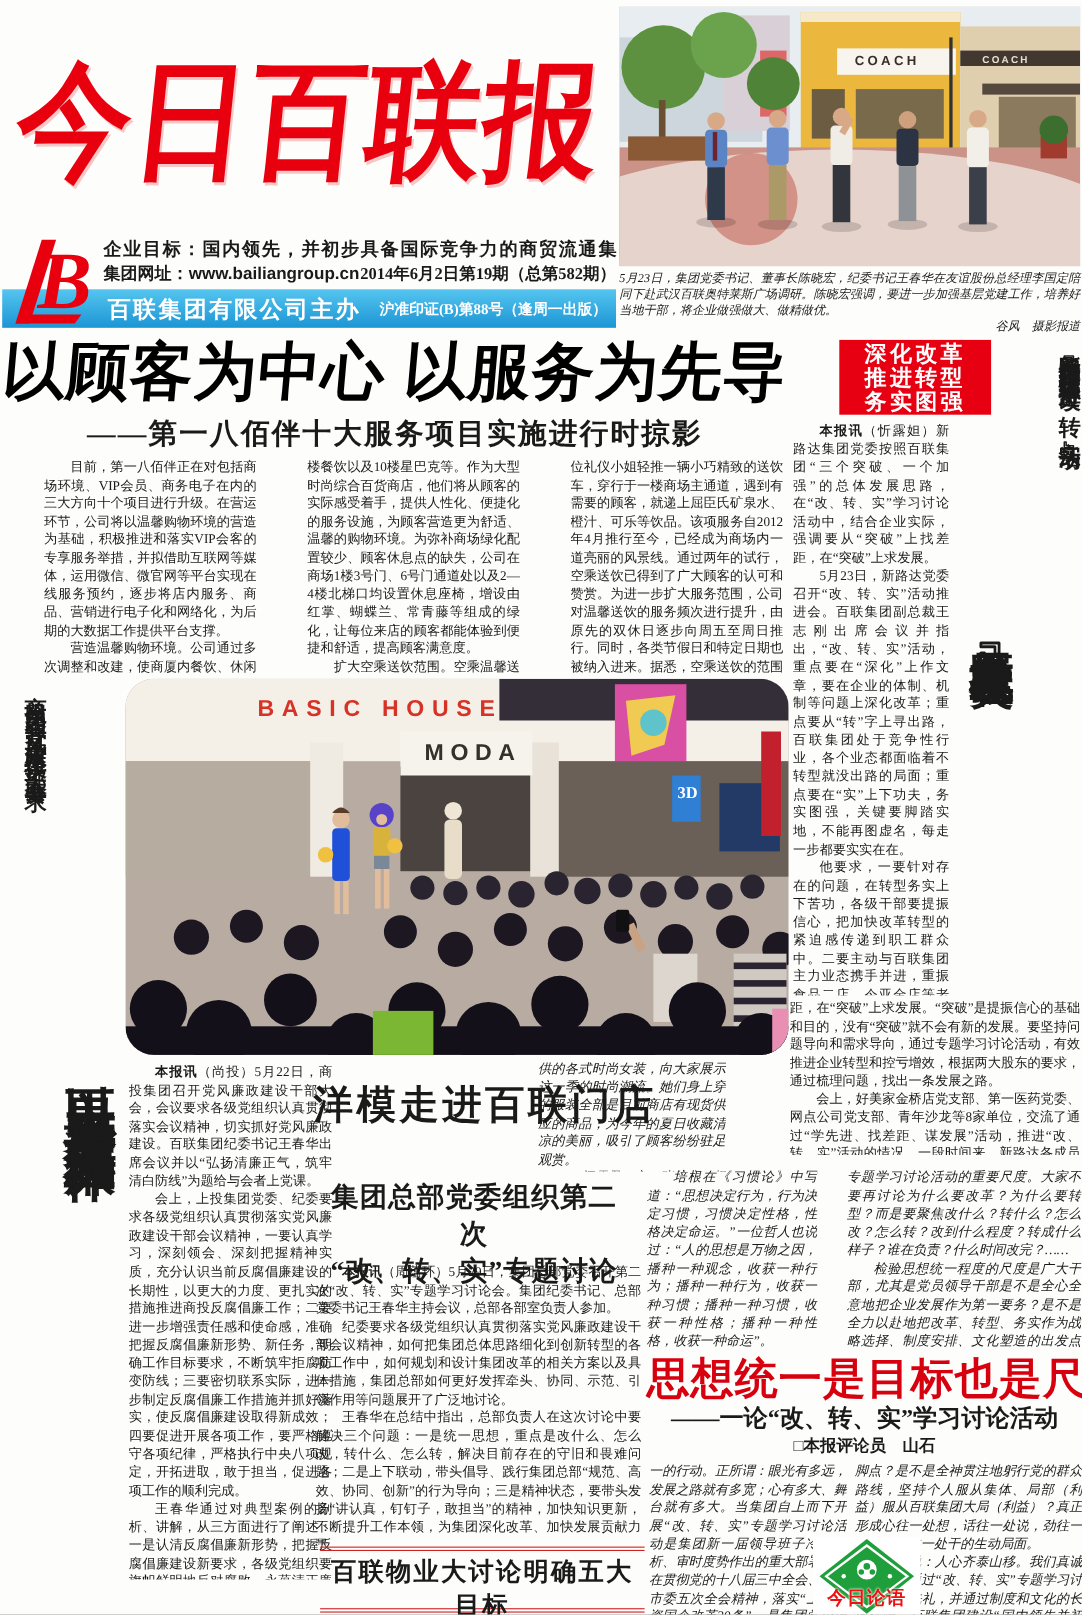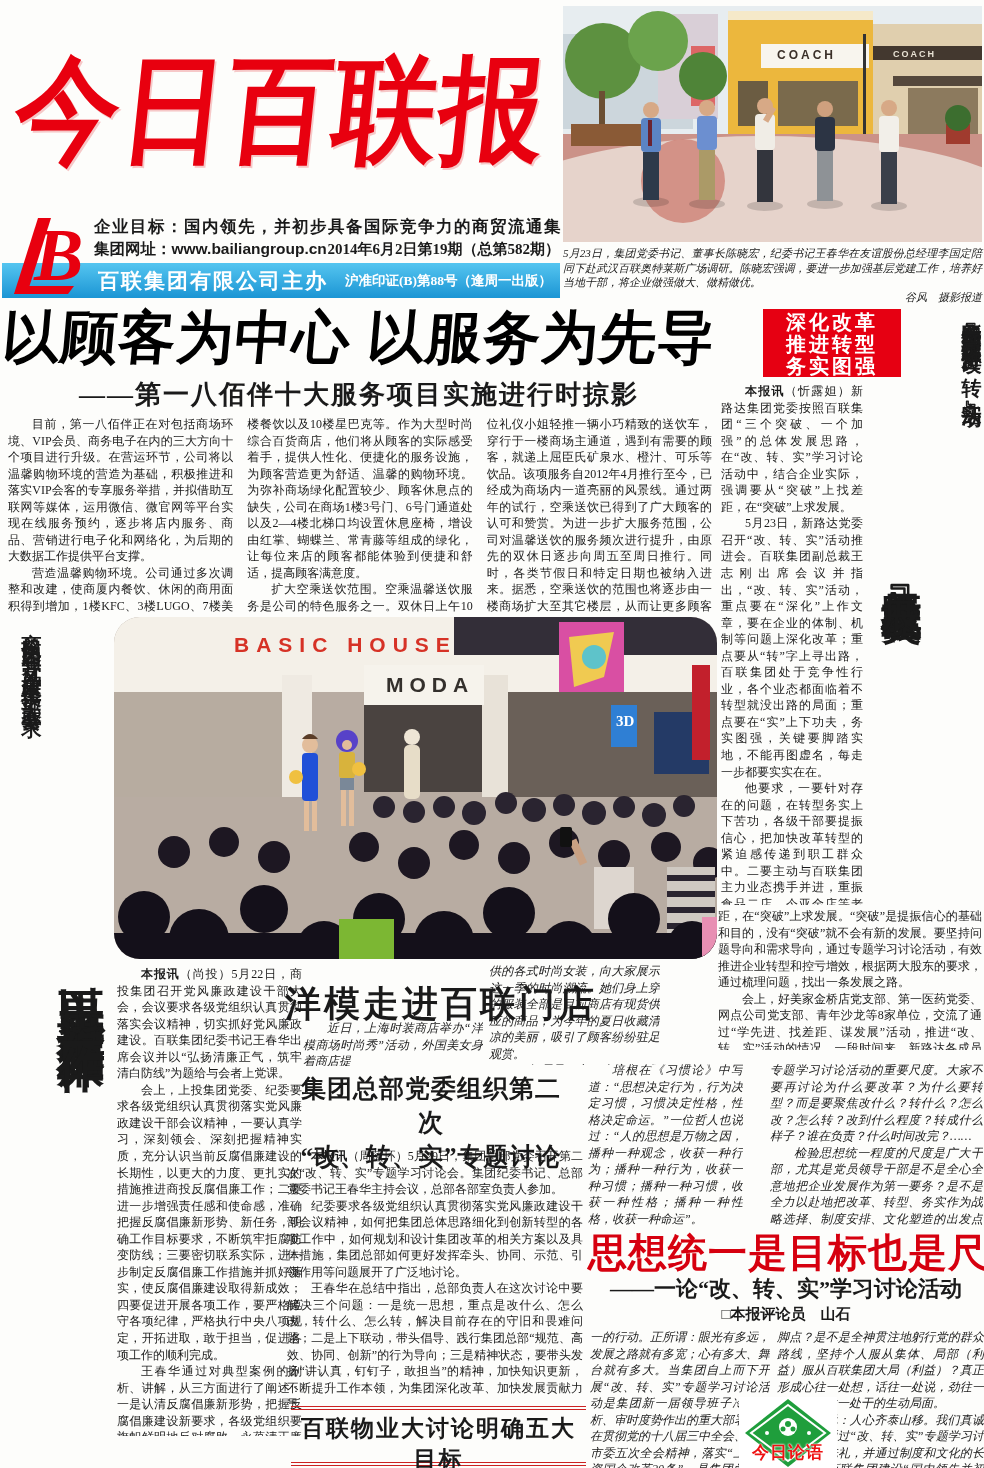--- a/index.html
+++ b/index.html
@@ -33,21 +33,21 @@
     font-style:italic;}
   .top-caption .cap{ text-indent:2em;}
   .top-caption .credit{display:block;text-align:right;font-style:italic;}
 
   
   .lead-hl{left:0;top:303px;width:718px;height:70px;display:flex;align-items:center;justify-content:center;
     font-family:"Liberation Sans","DejaVu Sans",sans-serif;font-weight:900;font-size:57px;letter-spacing:1px;
     transform:skewX(-5deg);white-space:nowrap;color:#000;}
   .lead-sub{left:0;top:377px;width:718px;text-align:center;font-size:26px;font-weight:900;letter-spacing:2px;}
   .lead-cols{left:8px;top:416px;width:704px;height:198px;display:flex;gap:14px;overflow:hidden;}
-  .lead-col{flex:1;overflow:hidden;}
+  .lead-col{flex:1;overflow:hidden;margin-left:32px;}
 
   .body-text{font-size:12px;line-height:1.38;text-align:justify;}
   .body-text p{margin:0;}
   .body-text p.ind{text-indent:2em;}
   .kai{font-style:italic;}
 
   
   .flag-box{left:723px;top:309px;width:138px;height:68px;background:#e60012;color:#fff;text-align:center;
     font-family:"Liberation Sans","DejaVu Sans",sans-serif;font-weight:900;font-size:20px;line-height:22px;
     letter-spacing:3px;padding-top:2px;box-sizing:border-box;margin-left:40px;}
@@ -307,23 +307,20 @@
       </g>
       <rect x="225" y="302" width="55" height="40" fill="#7cb733"></rect>
       <rect x="588" y="300" width="15" height="42" fill="#e88fb3"></rect>
     </svg>
     <div class="sign" style="left:120px;top:16px;font-size:21px;letter-spacing:7px;color:#d63226;">BASIC HOUSE</div>
     <div class="sign" style="left:272px;top:56px;font-size:21px;letter-spacing:6px;color:#34302c;">MODA</div>
     <div class="sign" style="left:502px;top:96px;font-size:15px;color:#fff;font-family:Liberation Serif, serif;">3D</div>
   </div>
 
   <div class="abs ym-hl">洋模走进百联门店</div>
-  <div class="abs ym-c1 body-text kai">
-    <p class="ind">近日，上海时装商店举办“洋模商场时尚秀”活动，外国美女身着商店提</p>
-  </div>
   <div class="abs ym-c2 body-text kai">
     <p>供的各式时尚女装，向大家展示这一季的时尚潮流。她们身上穿的服装全部是目前商店有现货供应的商品，为今年的夏日收藏清凉的美丽，吸引了顾客纷纷驻足观赏。</p>
     <p class="ym-credit">阚雯君／文　张伟杰／摄</p>
   </div>
 
   <div class="abs zb-hl">
     <div>集团总部党委组织第二次</div>
     <div>“改、转、实”专题讨论</div>
   </div>
   <div class="abs zb-body body-text">

